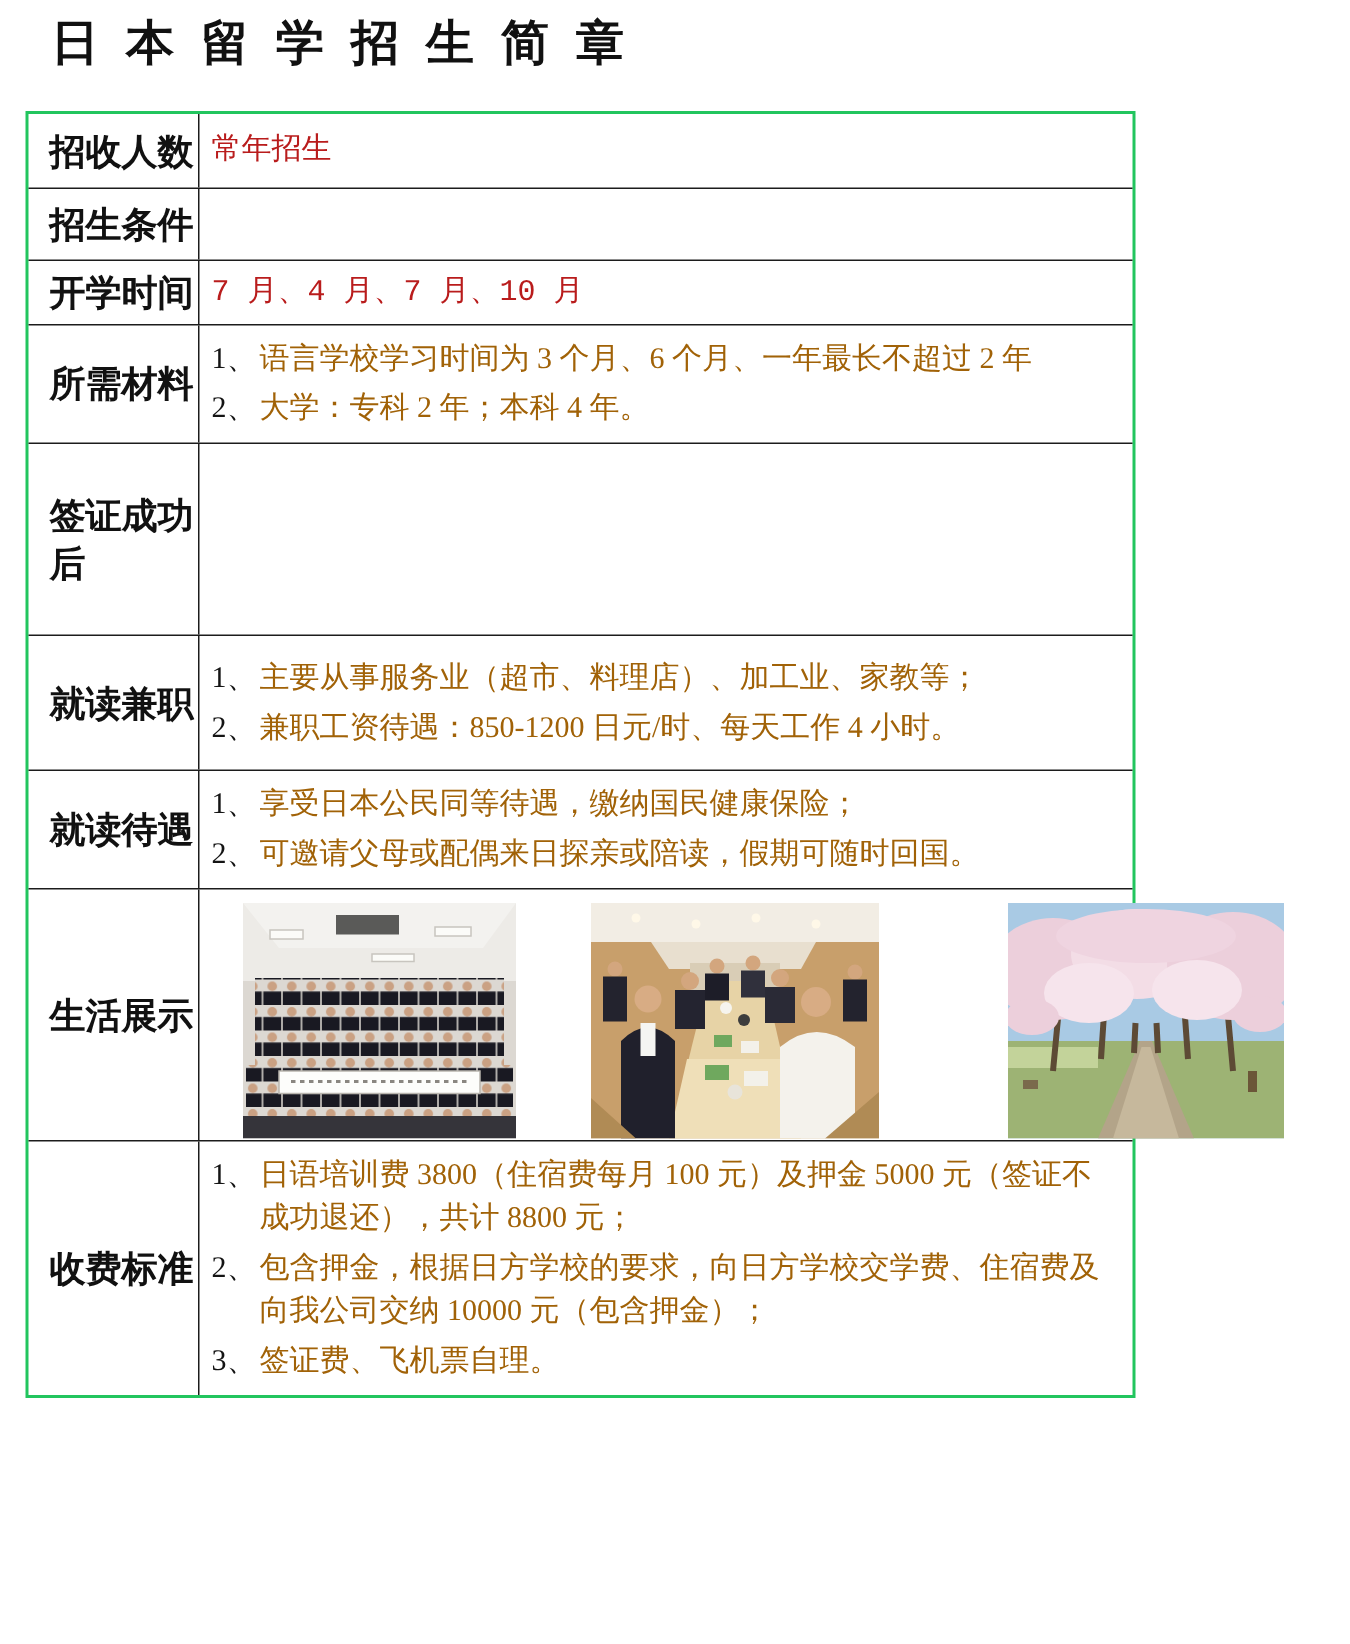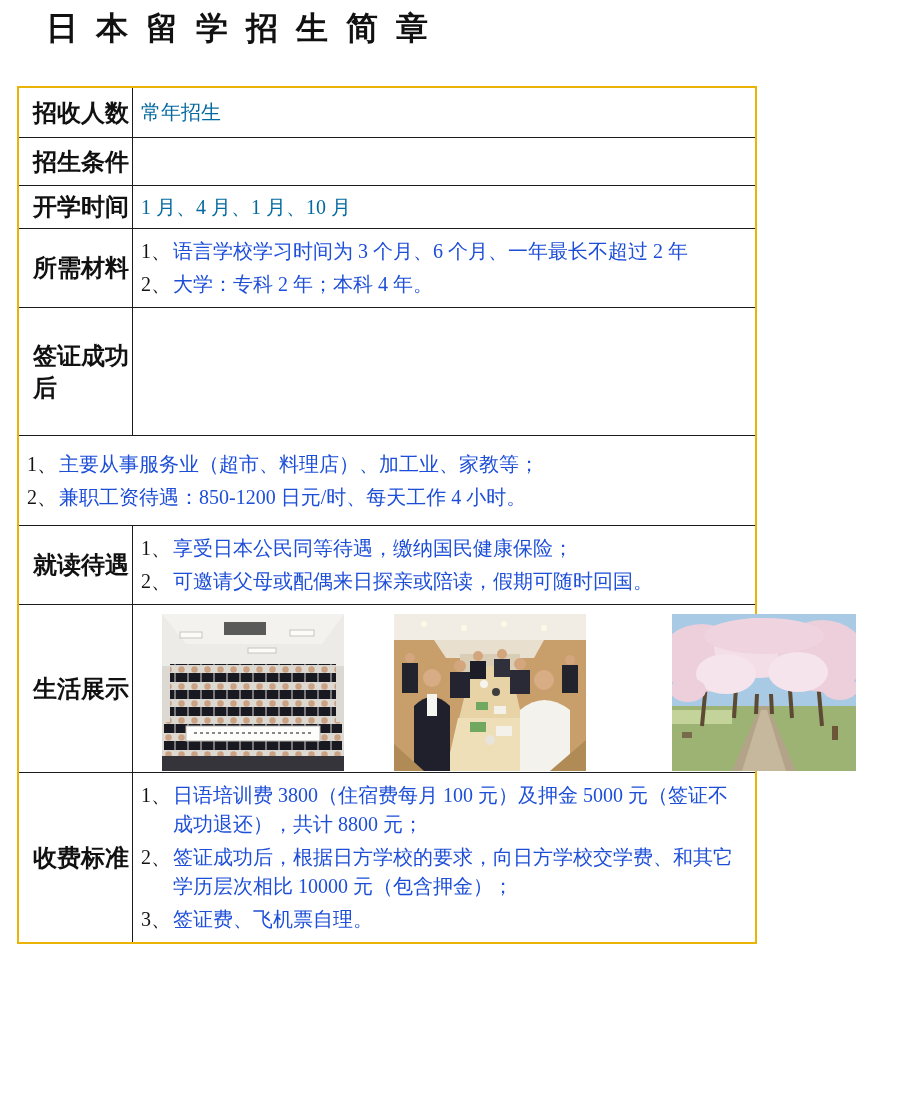--- a/index.html
+++ b/index.html
@@ -6,31 +6,31 @@
   html,body { background:#ffffff; }
   .page {
     position:relative;
     width:900px; height:1096px;
     background:#ffffff;
     font-family:"Liberation Serif","DejaVu Serif",serif;
     color:#000;
     overflow:hidden;
   }
   .title {
-    margin:6px 0 0 46px;
+    margin:6px 0 0 34px;
     font-size:32px;
     font-weight:bold;
     letter-spacing:5px;
     line-height:44px;
     color:#111;
   }
   .tbl {
-    margin:36px 0 0 17px;
+    margin:24px 0 0 17px;
     width:740px;
-    border:2px solid #eab308;
+    border:2px solid #22c55e;
   }
   .row { display:flex; }
   .row + .row { border-top:1px solid #1c1c1c; }
   .cell-label {
     width:114px;
     flex:0 0 114px;
     border-right:1px solid #1c1c1c;
     display:flex;
     align-items:center;
     padding-left:14px;
@@ -40,24 +40,24 @@
   }
   .cell-content {
     flex:1;
     padding:6px 14px 6px 8px;
     font-size:20px;
     line-height:29px;
     display:flex;
     flex-direction:column;
     justify-content:center;
   }
-  .txt { color:#0369a1; }
+  .txt { color:#b91c1c;font-family:Liberation Mono, monospace; }
   .li { display:flex; margin:2px 0; }
   .li .num { flex:0 0 32px; color:#141414; }
-  .li .itext { flex:1; color:#1d4ed8; }
+  .li .itext { flex:1; color:#a16207; }
   .r1{min-height:49px}.r2{min-height:48px}.r3{min-height:49px}.r4{min-height:43px}
   .r5{min-height:78px}.r6{min-height:128px}.r7{min-height:90px}.r8{min-height:90px}
   .r9{min-height:74px}.r10{min-height:168px}.r11{min-height:142px}
   .photos {
     flex:1;
     display:flex;
     align-items:flex-start;
     padding:9px 0 0 29px;
   }
   .photo { display:block; }
@@ -82,21 +82,21 @@
     </div>
 
     <div class="row r2">
       <div class="cell-label">招生条件</div>
     </div>
 
 
     <div class="row r4">
       <div class="cell-label">开学时间</div>
       <div class="cell-content">
-          <div class="txt">1 月、4 月、1 月、10 月</div>
+          <div class="txt">7 月、4 月、7 月、10 月</div>
         </div>
     </div>
 
     <div class="row r5">
       <div class="cell-label">所需材料</div>
       <div class="cell-content">
         <div class="li">
           <span class="num">1、</span>
           <span class="itext">语言学校学习时间为 3 个月、6 个月、一年最长不超过 2 年</span>
         </div>
@@ -106,20 +106,21 @@
         </div>
       </div>
     </div>
 
     <div class="row r6">
       <div class="cell-label">签证成功后</div>
     </div>
 
 
     <div class="row r8">
+      <div class="cell-label">就读兼职</div>
       <div class="cell-content">
         <div class="li">
           <span class="num">1、</span>
           <span class="itext">主要从事服务业（超市、料理店）、加工业、家教等；</span>
         </div>
         <div class="li">
           <span class="num">2、</span>
           <span class="itext">兼职工资待遇：850-1200 日元/时、每天工作 4 小时。</span>
         </div>
       </div>
@@ -231,21 +232,21 @@
 
     <div class="row r11">
       <div class="cell-label">收费标准</div>
       <div class="cell-content">
         <div class="li">
           <span class="num">1、</span>
           <span class="itext">日语培训费 3800（住宿费每月 100 元）及押金 5000 元（签证不成功退还），共计 8800 元；</span>
         </div>
         <div class="li">
           <span class="num">2、</span>
-          <span class="itext">签证成功后，根据日方学校的要求，向日方学校交学费、和其它学历层次相比 10000 元（包含押金）；</span>
+          <span class="itext">包含押金，根据日方学校的要求，向日方学校交学费、住宿费及向我公司交纳 10000 元（包含押金）；</span>
         </div>
         <div class="li">
           <span class="num">3、</span>
           <span class="itext">签证费、飞机票自理。</span>
         </div>
       </div>
     </div>
 
   </div>
 

